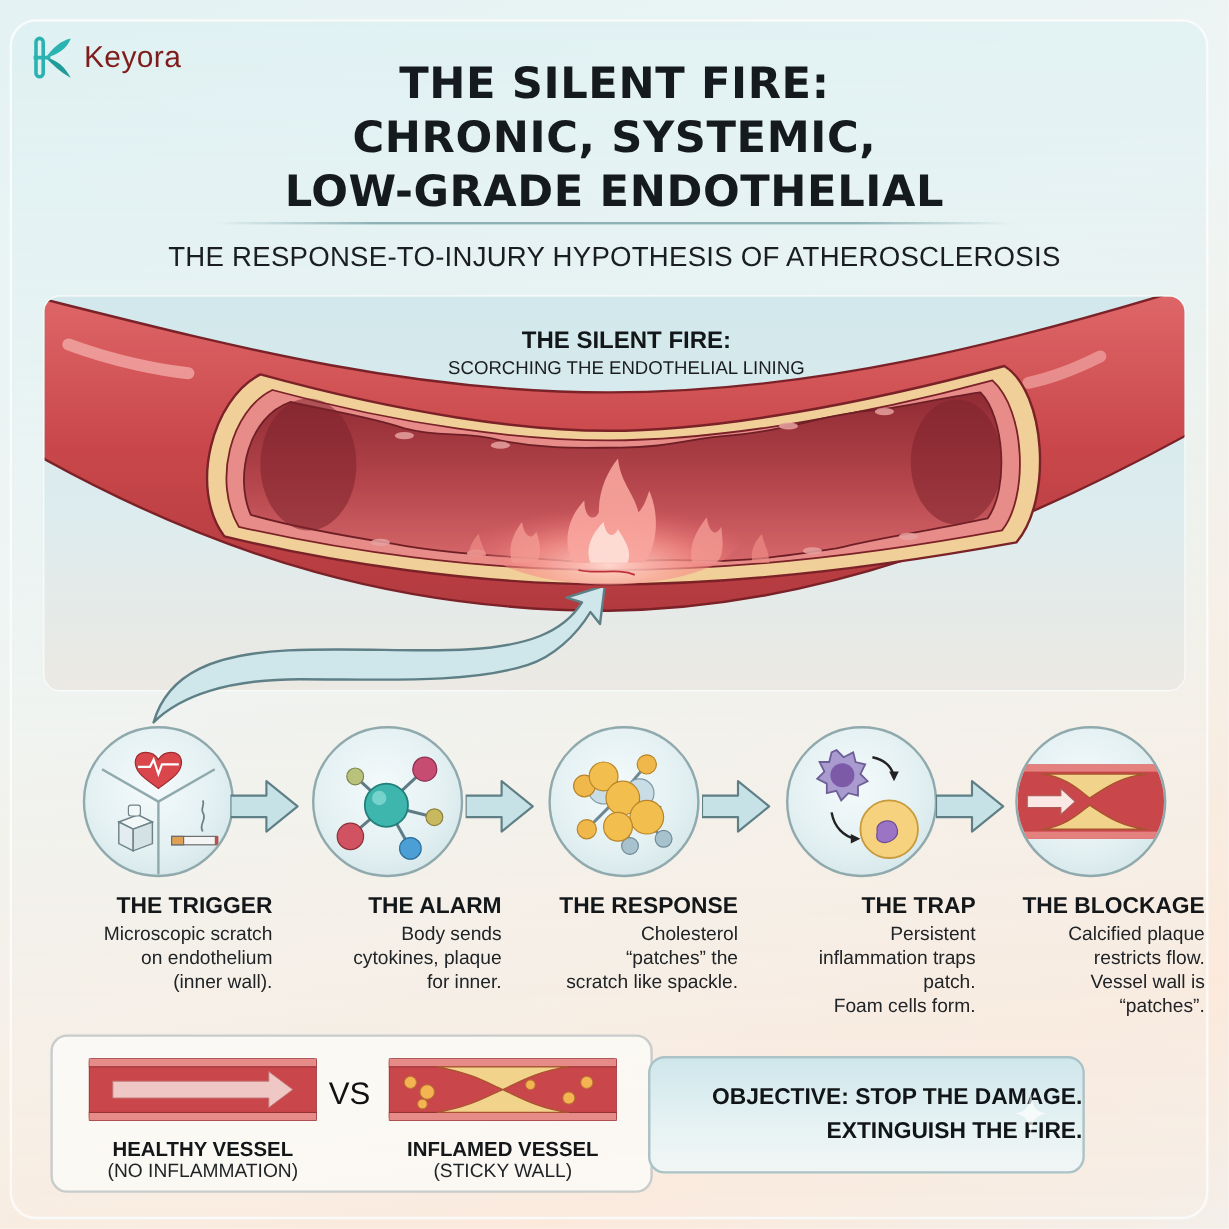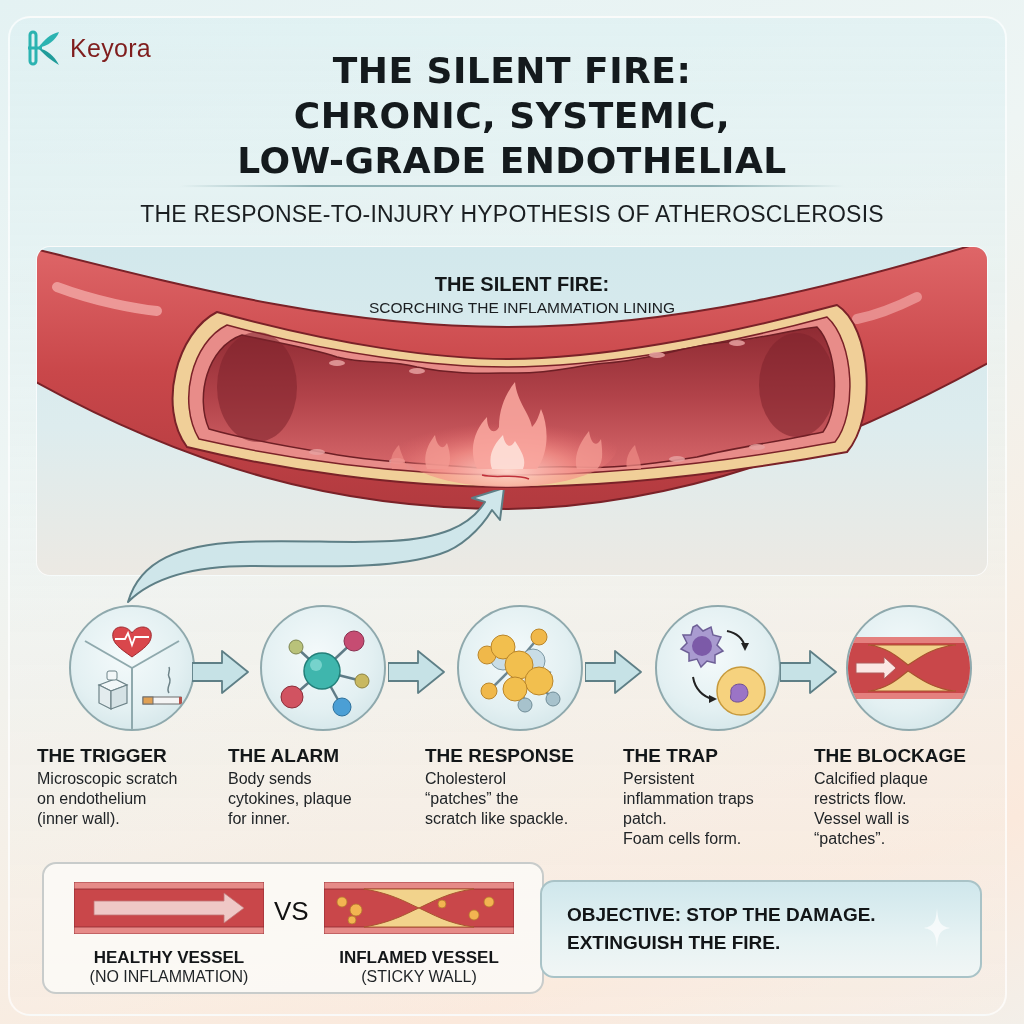--- a/index.html
+++ b/index.html
@@ -37,21 +37,21 @@
     background: linear-gradient(180deg, #d2e8ec 0%, #ddecee 55%, #ece9e3 100%);
     border: 1px solid rgba(255,255,255,0.8);
   }
   .vessel-panel svg { position: absolute; left: 0; top: 0; }
   .panel-title { position: absolute; left: 0; right: 0; top: 26px; text-align: center; font-weight: bold; font-size: 20px; color: #131719; padding-left: 20px; }
   .panel-sub { position: absolute; left: 0; right: 0; top: 52px; text-align: center; font-size: 15.5px; color: #1a1d20; padding-left: 20px; }
 
   .curved-arrow { position: absolute; left: 100px; top: 490px; width: 420px; height: 120px; }
 
   .steps { position: absolute; left: 40px; top: 605px; width: 960px; height: 260px; }
-  .step { position: absolute; top: 0; width: 190px; text-align: left; }
+  .step { position: absolute; top: 0; width: 190px; text-align: right; }
   .step-circle {
     width: 126px; height: 126px; border-radius: 50%; margin: 0 auto;
     border: 2px solid #8fa9ad;
     background: radial-gradient(circle at 45% 40%, #f4fafb 0%, #e3f0f2 55%, #c9dfe3 100%);
     position: relative; overflow: hidden;
   }
   .step-circle svg { position: absolute; left: 0; top: 0; width: 122px; height: 122px; }
   .step-title { margin-top: 14px; font-weight: bold; font-size: 19px; color: #131719; }
   .step-desc { margin-top: 2px; font-size: 16px; line-height: 20px; color: #202427; }
   .step-arrow { position: absolute; top: 44px; width: 58px; height: 46px; }
@@ -61,24 +61,24 @@
     border-radius: 14px; border: 2px solid #c8cccb;
     background: rgba(252,250,247,0.85);
   }
   .mini-vessel { position: absolute; top: 18px; width: 190px; height: 52px; }
   .vs { position: absolute; left: 230px; top: 32px; font-weight: normal; font-size: 26px; color: #111; }
   .cmp-label { position: absolute; top: 84px; width: 200px; text-align: center; }
   .cmp-title { font-weight: bold; font-size: 17px; color: #141719; }
   .cmp-sub { font-size: 16px; color: #1f2326; }
 
   .objective-box {
-    position: absolute; left: 540px; top: 880px; width: 442px; height: 98px;
+    position: absolute; left: 540px; top: 880px; width: 364px; height: 98px;
     border-radius: 14px; border: 2px solid #a9c3c7;
     background: linear-gradient(180deg, #cfe7ec 0%, #e6f2f3 60%, #f1f6f5 100%);
-    display: flex; flex-direction: column; align-items: flex-start; justify-content: center; padding-left: 25px;
+    display: flex; flex-direction: column; align-items: flex-end; justify-content: center; padding-left: 25px;
   }
   .objective-line { font-weight: bold; font-size: 19px; color: #121517; line-height: 28px; }
   .sparkle { position: absolute; right: 30px; bottom: 28px; width: 26px; height: 40px; opacity: 0.8; }
 </style>
 </head>
 <body>
 
 <div class="outer-card"></div>
 
 <div class="logo">
@@ -149,21 +149,21 @@
       <path d="M455 222 C450 208, 458 196, 466 188 C468 200, 474 202, 478 194 C484 204, 490 212, 486 222 Z" fill="#fde0d8" opacity="0.9"></path>
       <path d="M390 222 C385 208, 392 196, 398 188 C400 200, 406 204, 410 196 C414 208, 414 216, 410 222 Z" fill="#f39a92" opacity="0.8"></path>
       <path d="M540 222 C536 208, 544 194, 552 184 C554 198, 560 200, 564 192 C566 208, 566 216, 560 222 Z" fill="#f39a92" opacity="0.8"></path>
       <path d="M355 222 C352 212, 356 204, 362 198 C364 208, 368 212, 370 222 Z" fill="#ee8c86" opacity="0.7"></path>
       <path d="M590 222 C588 212, 592 204, 598 198 C600 208, 604 212, 604 222 Z" fill="#ee8c86" opacity="0.7"></path>
     </g>
 
     <path d="M445 228 C460 232, 478 226, 492 232" stroke="#c0303a" stroke-width="1.5" fill="none"></path>
   </svg>
   <div class="panel-title">THE SILENT FIRE:</div>
-  <div class="panel-sub">SCORCHING THE INFLAMMATION LINING</div>
+  <div class="panel-sub">SCORCHING THE ENDOTHELIAL LINING</div>
 </div>
 
 <svg class="curved-arrow" viewBox="0 0 420 120">
   <path d="M28 112 C40 70, 80 55, 140 52 C220 48, 300 60, 350 40 C370 32, 380 20, 385 12 L372 8 L404 -2 L400 30 L392 20 C380 40, 360 58, 340 64 C290 80, 220 76, 150 76 C90 76, 50 90, 28 112 Z" fill="#cfe6ea" stroke="#5e7f86" stroke-width="2" stroke-linejoin="round"></path>
 </svg>
 
 <div class="steps">
 
   <div class="step" style="left:-3px;">
     <div class="step-circle">

